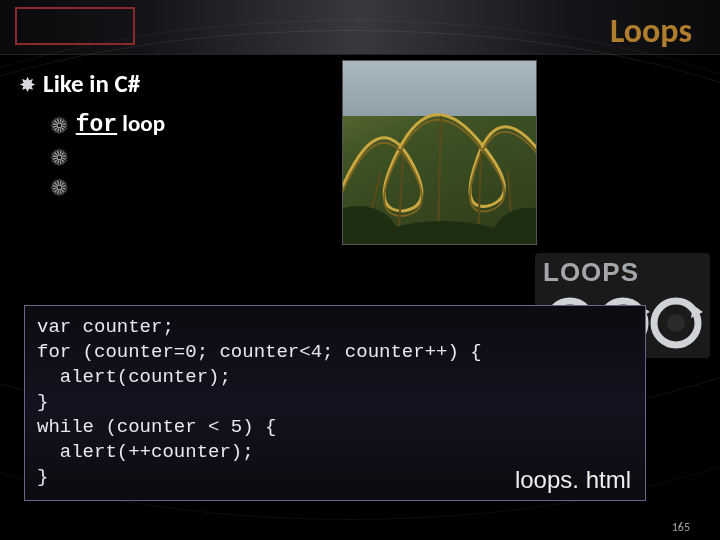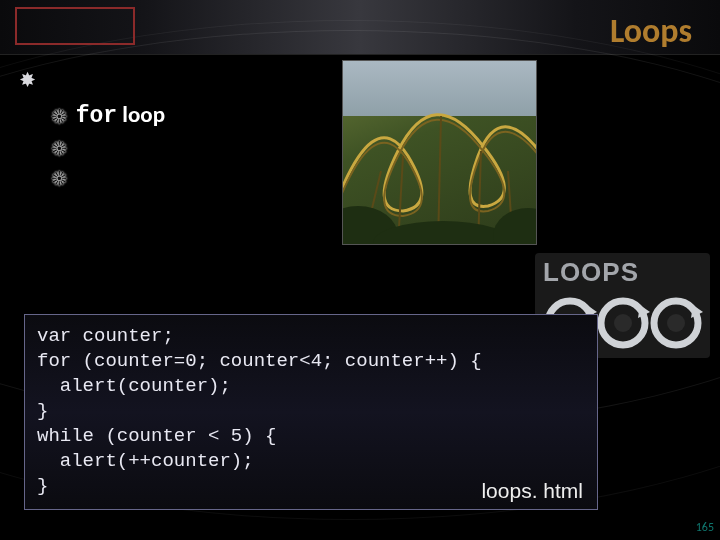--- a/index.html
+++ b/index.html
@@ -58,51 +58,51 @@
     gap: 8px;
   }
   .lvl2 {
     font-size: 23px;
     font-weight: 600;
     margin: 6px 0 6px 32px;
     display: flex;
     align-items: center;
     gap: 9px;
   }
-  .code-font { font-family: "Consolas", "Courier New", monospace; }
+  .code-font { font-family: "Consolas", "Courier New", monospace; text-decoration: underline; }
   .b-star { font-size: 18px; color: #d9d9de; position: relative; top:1px;}
   .b-sun { font-size: 20px; color: #111; position:relative; top:1px; text-shadow: 0 0 2px #fff, 0 0 2px #fff; }
   .code-block {
     position: absolute;
-    top: 314px; left: 24px;
-    width: 574px;
+    top: 305px; left: 24px;
+    width: 622px;
     padding: 9px 12px 9px 12px;
     background: linear-gradient(180deg, #0b0b10 0%, #131320 50%, #0b0b10 100%);
     border: 1px solid #66668a;
     font-family: "Consolas", "Courier New", monospace;
     font-size: 19px;
     line-height: 1.32;
     color: #e8e8f2;
     white-space: pre;
   }
   .file-label {
     position: absolute;
     bottom: 4px; right: 14px;
     font-family: "Segoe UI", sans-serif;
-    font-size: 21px;
+    font-size: 24px;
     font-weight: 400;
     color: #eee;
     white-space: nowrap;
     margin-top: 18px;
   }
   .page-num {
     position: absolute;
-    bottom: 6px; right: 6px;
+    bottom: 6px; right: 30px;
     font-size: 12px;
-    color: #0f766e;
+    color: #a3a3a3;
   }
   
   .photo {
     position: absolute;
     top: 60px; left: 342px;
     width: 195px; height: 185px;
     background: linear-gradient(160deg,#6a7a3a 0%, #3e5224 40%, #2d3b1a 100%);
     border: 1px solid #555;
     overflow: hidden;
   }
@@ -175,20 +175,21 @@
     </g>
     <circle cx="35" cy="35" r="9" fill="#2a2a2a"></circle>
     <circle cx="88" cy="35" r="9" fill="#2a2a2a"></circle>
     <circle cx="141" cy="35" r="9" fill="#2a2a2a"></circle>
   </svg>
 </div>
 
 <div class="content">
   <div class="lvl1">
     <span class="b-star">✸</span>
+    <span>Like in C#</span>
   </div>
 
   <div class="lvl2">
     <span class="b-sun">☀</span>
     <span>
       <span class="code-font">for</span><span> loop</span>
     </span>
   </div>
 
   <div class="lvl2">

